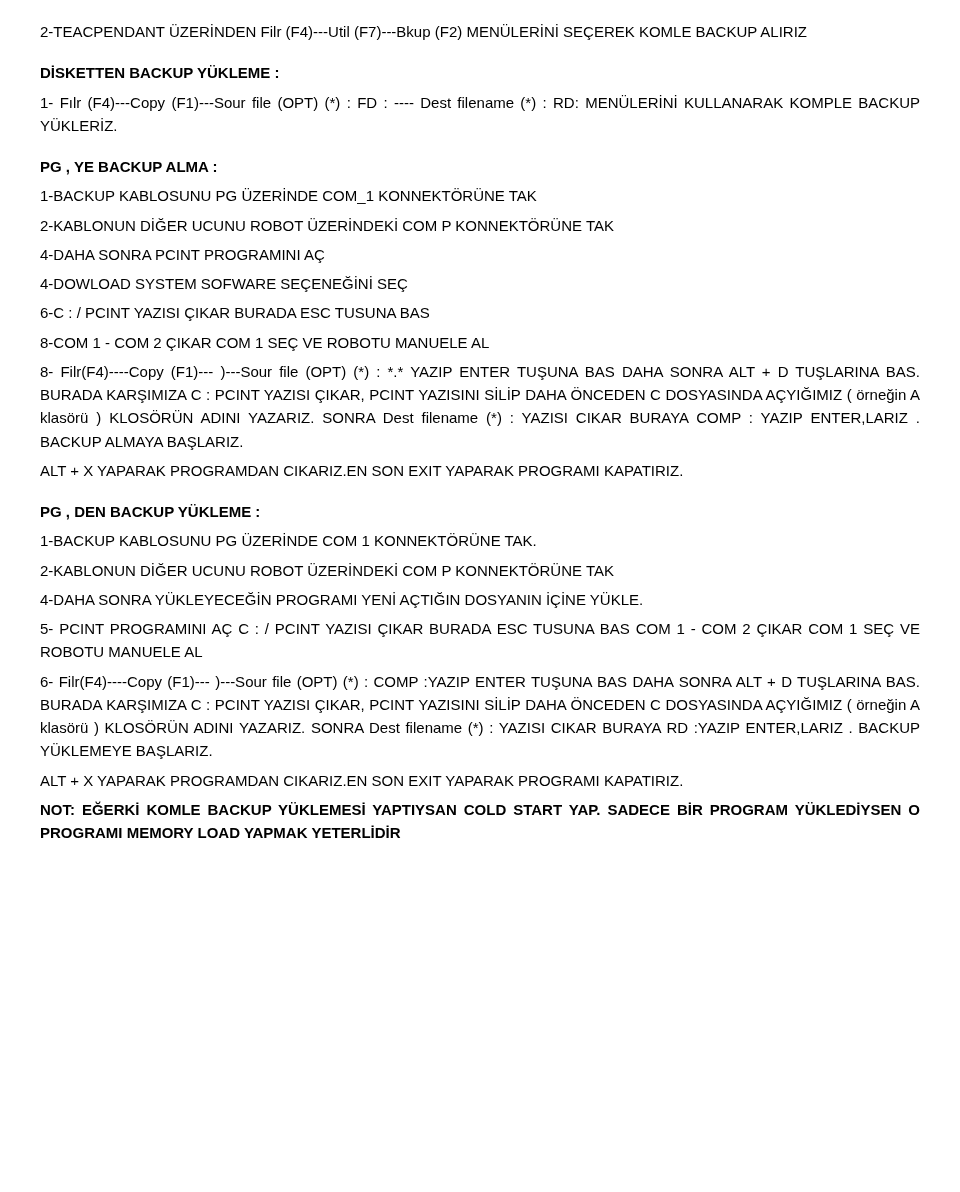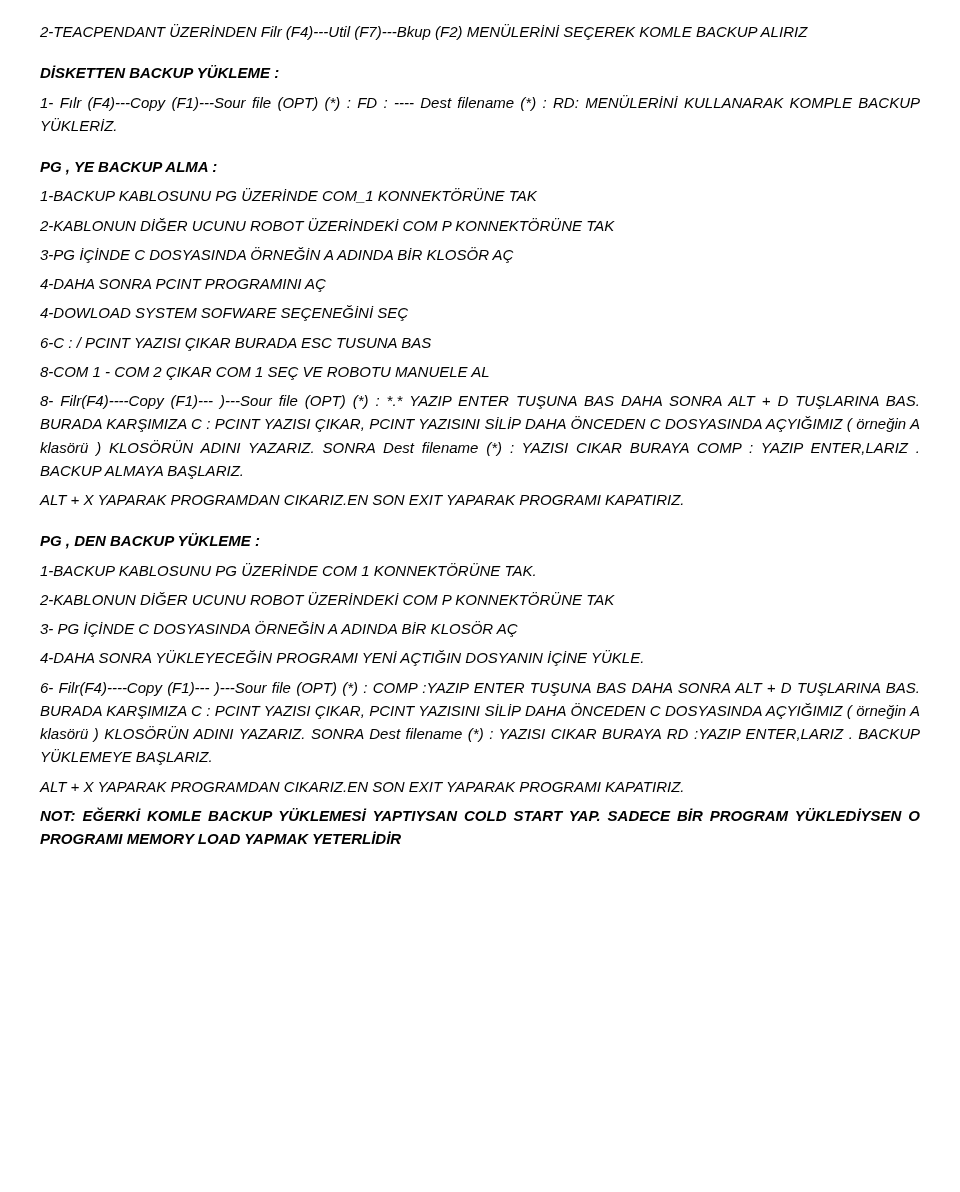--- a/index.html
+++ b/index.html
@@ -1,19 +1,18 @@
 <!DOCTYPE html>
 <html><head>
   <meta charset="utf-8">
   <style>
     * {
       margin: 0;
       padding: 0;
       box-sizing: border-box;
-      font-style: italic;
     }
     body {
       background: #ffffff;
       font-family: Arial, sans-serif;
       font-size: 15px;
       color: #000000;
       width: 960px;
       min-height: 1192px;
       padding: 20px 40px 30px 40px;
       line-height: 1.55;
@@ -54,35 +53,34 @@
 
   <div class="section spaced-section">
     <p class="heading">DİSKETTEN BACKUP YÜKLEME :</p>
     <p class="paragraph">1-   Fılr (F4)---Copy (F1)---Sour file (OPT)  (*) : FD : ---- Dest filename  (*) : RD: MENÜLERİNİ KULLANARAK KOMPLE BACKUP YÜKLERİZ.</p>
   </div>
 
   <div class="section spaced-section">
     <p class="heading">PG , YE BACKUP ALMA :</p>
     <p class="paragraph">1-BACKUP KABLOSUNU PG ÜZERİNDE COM_1 KONNEKTÖRÜNE TAK</p>
     <p class="paragraph">2-KABLONUN DİĞER UCUNU ROBOT ÜZERİNDEKİ COM P KONNEKTÖRÜNE TAK</p>
-    <p class="paragraph">3-PG İÇİNDE  C DOSYASINDA  ÖRNEĞİN A ADINDA BİR KLOSÖR AÇ</p>
     <p class="paragraph">4-DAHA SONRA PCINT PROGRAMINI AÇ</p>
     <p class="paragraph">4-DOWLOAD  SYSTEM SOFWARE SEÇENEĞİNİ SEÇ</p>
     <p class="paragraph">6-C :  / PCINT YAZISI ÇIKAR  BURADA ESC  TUSUNA BAS</p>
     <p class="paragraph">8-COM 1 -  COM 2  ÇIKAR COM 1 SEÇ  VE ROBOTU MANUELE AL</p>
     <p class="paragraph">8- Filr(F4)----Copy (F1)---  )---Sour file (OPT)  (*) : *.* YAZIP ENTER TUŞUNA BAS DAHA SONRA ALT + D TUŞLARINA BAS.  BURADA KARŞIMIZA C : PCINT YAZISI ÇIKAR, PCINT YAZISINI SİLİP  DAHA ÖNCEDEN C  DOSYASINDA AÇYIĞIMIZ  ( örneğin A klasörü )  KLOSÖRÜN ADINI YAZARIZ.  SONRA  Dest filename (*) : YAZISI CIKAR BURAYA  COMP : YAZIP ENTER,LARIZ .  BACKUP ALMAYA BAŞLARIZ.</p>
     <p class="paragraph">ALT + X YAPARAK PROGRAMDAN CIKARIZ.EN SON EXIT YAPARAK PROGRAMI KAPATIRIZ.</p>
   </div>
 
   <div class="section spaced-section">
     <p class="heading">PG , DEN BACKUP YÜKLEME :</p>
     <p class="paragraph">1-BACKUP KABLOSUNU PG ÜZERİNDE COM 1 KONNEKTÖRÜNE TAK.</p>
     <p class="paragraph">2-KABLONUN DİĞER UCUNU ROBOT ÜZERİNDEKİ COM P KONNEKTÖRÜNE TAK</p>
-    <p class="paragraph">3- PG İÇİNDE  C DOSYASINDA  ÖRNEĞİN A ADINDA BİR KLOSÖR AÇ</p>
     <p class="paragraph">4-DAHA SONRA YÜKLEYECEĞİN PROGRAMI YENİ AÇTIĞIN DOSYANIN İÇİNE YÜKLE.</p>
+    <p class="paragraph">5- PCINT PROGRAMINI AÇ  C :  / PCINT YAZISI ÇIKAR  BURADA ESC  TUSUNA BAS  COM 1 -  COM 2  ÇIKAR COM 1 SEÇ  VE ROBOTU MANUELE AL</p>
     <p class="paragraph">6- Filr(F4)----Copy (F1)---  )---Sour file (OPT)  (*) : COMP :YAZIP ENTER TUŞUNA BAS DAHA SONRA  ALT + D TUŞLARINA BAS.  BURADA KARŞIMIZA C : PCINT YAZISI ÇIKAR, PCINT YAZISINI SİLİP  DAHA ÖNCEDEN C  DOSYASINDA AÇYIĞIMIZ  ( örneğin A klasörü )  KLOSÖRÜN ADINI YAZARIZ.  SONRA  Dest filename (*) : YAZISI CIKAR BURAYA  RD :YAZIP ENTER,LARIZ .  BACKUP YÜKLEMEYE BAŞLARIZ.</p>
     <p class="paragraph">ALT + X YAPARAK PROGRAMDAN CIKARIZ.EN SON EXIT YAPARAK PROGRAMI KAPATIRIZ.</p>
   </div>
 
   <div class="section">
     <p class="final-note">NOT: EĞERKİ KOMLE BACKUP YÜKLEMESİ YAPTIYSAN COLD START YAP.  SADECE BİR PROGRAM YÜKLEDİYSEN  O PROGRAMI MEMORY LOAD YAPMAK YETERLİDİR</p>
   </div>
 
 </div>
 

